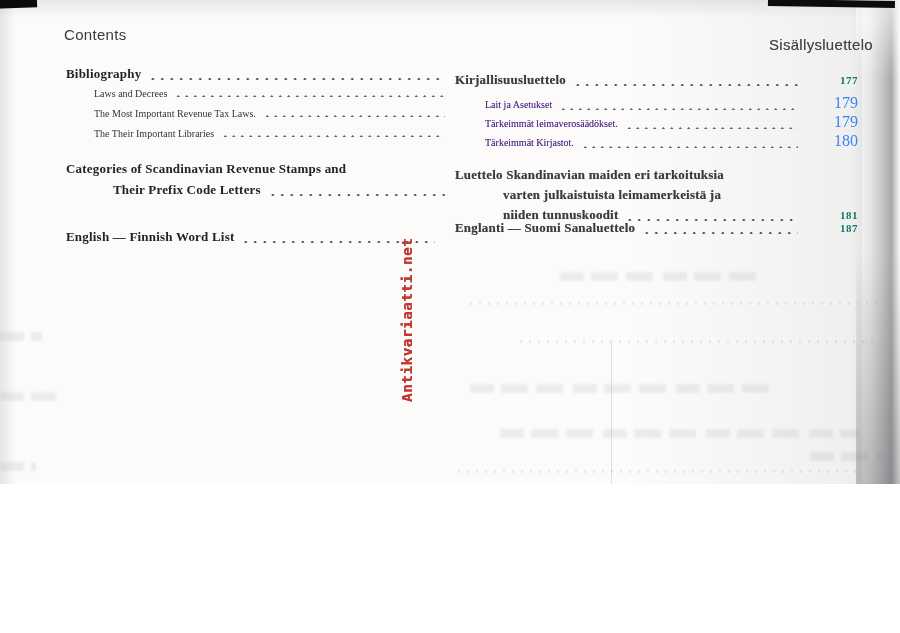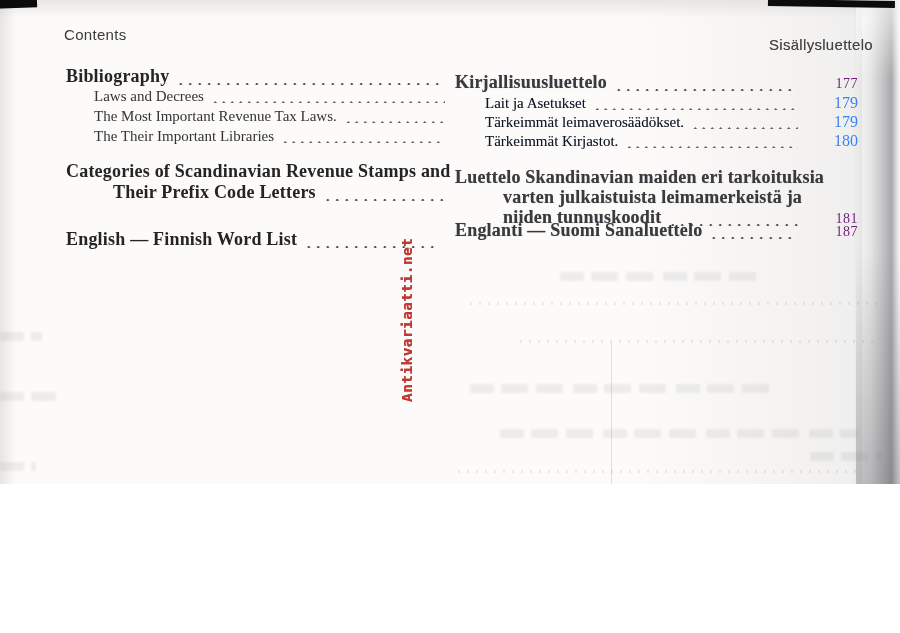--- a/index.html
+++ b/index.html
@@ -30,31 +30,31 @@
     opacity:.35;transform:rotate(24deg);filter:blur(.5px);}
 
   
   .hdr{position:absolute;font-family:"Liberation Sans","DejaVu Sans",sans-serif;
     font-size:15px;color:#3a3a3a;letter-spacing:.3px;}
   .hdr-left{left:64px;top:26px;}
   .hdr-right{top:36px;right:27px;color:#424242;text-shadow:0 0 .4px rgba(70,70,70,.5);}
 
   
   .row{position:absolute;display:flex;align-items:baseline;white-space:nowrap;}
-  .lbl{font-size:15px;color:#343434;}
-  .b .lbl{font-weight:bold;font-size:18px;color:#242424;letter-spacing:.2px;}
-  .soft .lbl{color:#0f172a;text-shadow:0 0 .5px rgba(90,90,95,.55);}
+  .lbl{font-size:10px;color:#343434;}
+  .b .lbl{font-weight:bold;font-size:13px;color:#242424;letter-spacing:.2px;}
+  .soft .lbl{color:#4c1d95;text-shadow:0 0 .5px rgba(90,90,95,.55);}
   .soft.b .lbl{color:#3a3a3e;text-shadow:0 0 .7px rgba(90,90,95,.6);}
   .leader{flex:1 1 auto;align-self:flex-end;height:5px;margin:0 2px 2px 7px;
     background-image:radial-gradient(circle,#4e4e4e 1.0px,rgba(0,0,0,0) 1.35px);
     background-size:8.5px 5px;background-position:0 1.5px;background-repeat:repeat-x;opacity:.85;}
   .b .leader{background-image:radial-gradient(circle,#333333 1.2px,rgba(0,0,0,0) 1.5px);
     background-size:9.5px 5px;}
   .pg{width:52px;text-align:right;font-size:16px;color:#3b82f6;padding-left:6px;}
-  .pg.bold{font-weight:normal;font-size:14px;color:#701a75;letter-spacing:.5px;}
+  .pg.bold{font-weight:bold;font-size:11px;color:#0f766e;letter-spacing:.5px;}
 
   
   .watermark{position:absolute;left:399px;top:402px;transform:rotate(-90deg);
     transform-origin:0 0;font-family:"DejaVu Sans Mono","Liberation Mono",monospace;
     font-size:14.5px;font-weight:700;letter-spacing:.4px;white-space:nowrap;
     text-shadow:0 0 .4px currentColor;}
 
   
   .ghost{position:absolute;pointer-events:none;}
   .gw{height:9px;opacity:.11;filter:blur(.8px);

